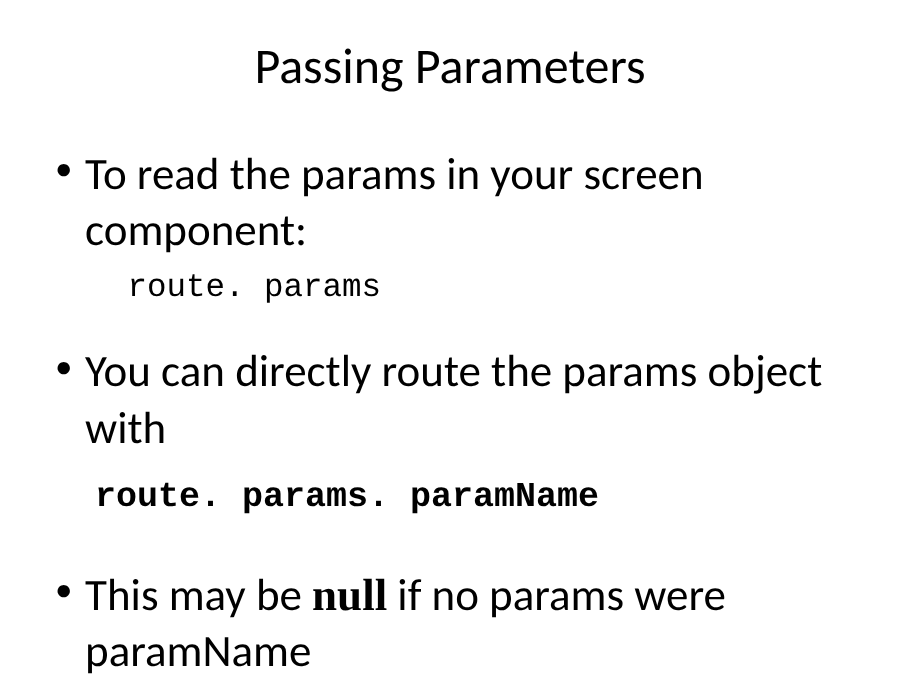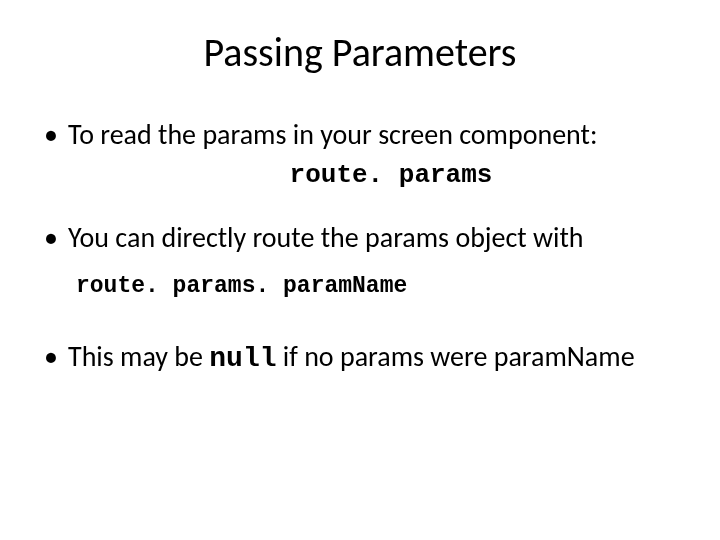--- a/index.html
+++ b/index.html
@@ -26,47 +26,46 @@
     letter-spacing: 0px;
   }
   ul.bullets {
     list-style: none;
     padding: 0;
     margin: 0;
   }
   ul.bullets > li {
     position: relative;
     padding-left: 28px;
-    font-size: 28px;
+    font-size: 36px;
     line-height: 1.25;
     margin-bottom: 8px;
   }
   ul.bullets > li::before {
     content: "•";
     position: absolute;
     left: 4px;
     top: 0;
     font-size: 28px;
     line-height: 1.25;
   }
   .code-line {
     font-family: "Courier New", Courier, monospace;
-    font-weight: bold;
+    font-weight: normal;
     font-size: 26px;
     margin: 6px 0 30px 62px;
-    text-align: center;
   }
   .code-line-big {
     font-family: "Courier New", Courier, monospace;
     font-weight: bold;
-    font-size: 23px;
+    font-size: 28px;
     margin: 18px 0 40px 36px;
   }
   .inline-code {
-    font-family: Liberation Mono, monospace;
+    font-family: Liberation Serif, serif;
     font-weight: bold;
   }
 </style>
 </head>
 <body>
 
 <div class="slide">
 
   <h1 class="title">Passing Parameters</h1>
 

